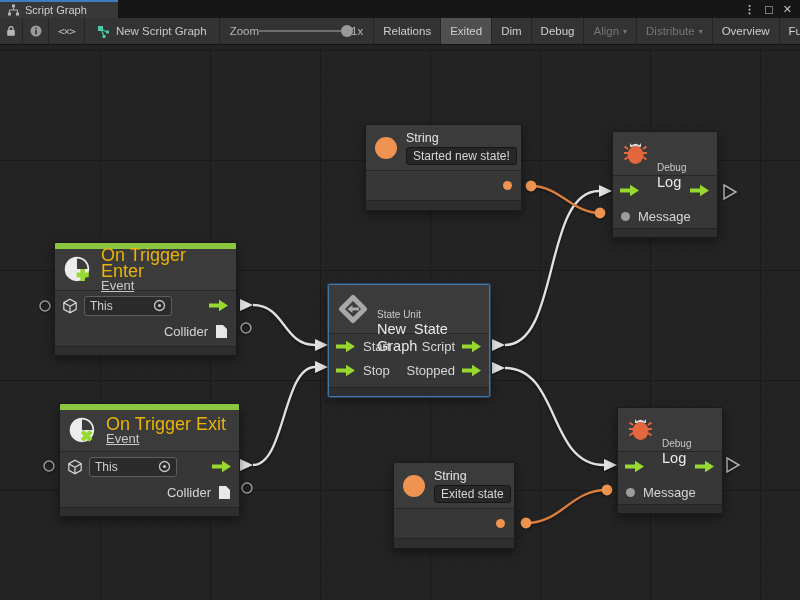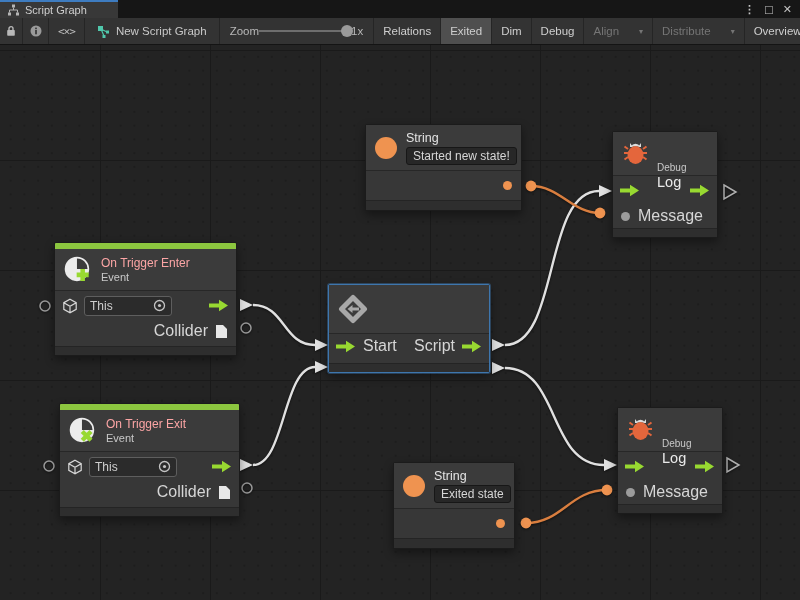--- a/index.html
+++ b/index.html
@@ -13,21 +13,21 @@
   .win-controls { margin-left:auto; display:flex; align-items:center; gap:10px; padding-right:8px; color:#c4c4c4; }
   .win-controls span { font-size:11px; line-height:1; cursor:default; }
 
   
   .toolbar { height:27px; background:#333333; border-bottom:1px solid #141414; display:flex;
              align-items:stretch; color:#cfcfcf; font-size:11.5px; white-space:nowrap; overflow:hidden; }
   .tseg { display:flex; align-items:center; border-right:1px solid #252525; padding:0 8px; }
   .tbtn { display:flex; align-items:center; justify-content:center; border-right:1px solid #252525;
           padding:0 9px; cursor:default; }
   .tbtn.active { background:#4f4f4f; }
-  .tbtn.disabled { color:#757575;gap:16px; }
+  .tbtn.disabled { color:#757575; }
   .caret { font-size:8px; margin-left:4px; }
   .zoomwrap { display:flex; align-items:center; padding:8px 10px; border-right:1px solid #252525; color:#b8b8b8; }
   .slider { position:relative; width:92px; height:12px; }
   .slider .track { position:absolute; left:0; right:0; top:5px; height:2px; background:#6e6e6e; }
   .slider .handle { position:absolute; right:-2px; top:0; width:12px; height:12px; border-radius:50%; background:#9a9a9a; }
   .codeglyph { font-family:"DejaVu Sans Mono", monospace; font-size:11px; color:#bdbdbd; letter-spacing:-1px; }
 
   
   .canvas { position:absolute; left:0; top:45px; width:800px; height:555px; background:#232323;
             background-image:
@@ -40,33 +40,33 @@
 
   
   .node { position:absolute; background:#373737; border:1px solid #1b1b1b; border-radius:2px;
           box-shadow:0 4px 10px rgba(0,0,0,.4); color:#ddd; }
   .node.selected { border:1px solid #3e76ad; box-shadow:0 0 0 1px rgba(62,118,173,.45), 0 4px 10px rgba(0,0,0,.4); }
   .accent { height:6px; background:#8cc63f; border-radius:1px 1px 0 0; }
   .hdr { display:flex; align-items:center; gap:9px; padding:0 9px; background:#3b3b3b; border-bottom:1px solid #272727; }
   .hdr .col { display:flex; flex-direction:column; justify-content:center; }
   .kicker { font-size:10px; color:#c9c9c9; line-height:12px;margin-top:45px; }
   .title-lg { font-size:14.5px; color:#eaeaea; line-height:17px; }
-  .title-md { font-size:12px; color:#fca5a5; line-height:16px; }
-  .subtitle { font-size:11px; color:#c9c9c9; line-height:13px; }
+  .title-md { font-size:18px; color:#eab308; line-height:16px; }
+  .subtitle { font-size:13px; color:#c9c9c9; line-height:13px;text-decoration:underline; }
   .wordsp { word-spacing:4px; }
   .row { display:flex; align-items:center; background:#373737; }
   .footer { background:#2e2e2e; border-top:1px solid #242424; }
   .valuebox { background:#272727; border:1px solid #171717; border-radius:3px; font-size:12px; color:#d6d6d6;
               padding:1px 6px; margin-top:2px; align-self:flex-start; white-space:nowrap; }
   .orange-circle { width:22px; height:22px; border-radius:50%; background:#ef9350; flex:none; }
   .port-dot-orange { width:9px; height:9px; border-radius:50%; background:#ef9350; flex:none; }
   .port-dot-gray { width:9px; height:9px; border-radius:50%; background:#9c9c9c; flex:none; }
   .thisfield { height:20px; width:88px; background:#2b2b2b; border:1px solid #5e5e5e; border-radius:3px;
                display:flex; align-items:center; padding:0 5px; font-size:12px; color:#cfcfcf; }
-  .plabel { font-size:16px; color:#d6d6d6; }
+  .plabel { font-size:13px; color:#d6d6d6; }
 </style>
 </head>
 <body>
 
 <div class="tabbar">
   <div class="tab">
     <span style="display:flex;">
       <svg width="13" height="12" viewBox="0 0 13 12">
           <g stroke="#b5b5b5" stroke-width="1" fill="none">
         <path d="M6.5 3.5 V6 M2.5 8.5 V6 H10.5 V8.5"></path>
@@ -294,29 +294,47 @@
   </div>
 
   <div class="node selected" style="left:328px; top:239px; width:162px;">
     <div class="hdr" style="height:49px;">
       <span style="display:flex;">
         <svg width="30" height="30" viewBox="0 0 30 30">
           <path d="M15 3.5 L26.5 15 L15 26.5 L3.5 15 Z" stroke="#a8a8a8" stroke-width="5" fill="none" stroke-linejoin="round"></path>
           <path d="M9.5 15 l5 -4 v2.6 h6.5 v2.8 h-6.5 v2.6 z" fill="#a8a8a8"></path>
         </svg>
       </span>
+      <span class="col">
+        <span class="kicker">State Unit</span>
+        <span class="title-lg wordsp">New State Graph</span>
+      </span>
     </div>
     <div class="row" style="height:24px; gap:7px; padding:0 7px;">
       <span style="display:flex;">
         <svg width="20" height="13" viewBox="0 0 20 13">
             <path d="M0 4.5 h10 V0.8 l9 5.7 -9 5.7 V8.5 H0 z" fill="#98d931"></path>
           </svg>
       </span>
       <span class="plabel">Start</span>
       <span class="plabel" style="margin-left:auto;">Script</span>
+      <span style="display:flex;">
+        <svg width="20" height="13" viewBox="0 0 20 13">
+            <path d="M0 4.5 h10 V0.8 l9 5.7 -9 5.7 V8.5 H0 z" fill="#98d931"></path>
+          </svg>
+      </span>
+    </div>
+    <div class="row" style="height:24px; gap:7px; padding:0 7px;">
+      <span style="display:flex;">
+        <svg width="20" height="13" viewBox="0 0 20 13">
+            <path d="M0 4.5 h10 V0.8 l9 5.7 -9 5.7 V8.5 H0 z" fill="#98d931"></path>
+          </svg>
+      </span>
+      <span class="plabel">Stop</span>
+      <span class="plabel" style="margin-left:auto;">Stopped</span>
       <span style="display:flex;">
         <svg width="20" height="13" viewBox="0 0 20 13">
             <path d="M0 4.5 h10 V0.8 l9 5.7 -9 5.7 V8.5 H0 z" fill="#98d931"></path>
           </svg>
       </span>
     </div>
     <div style="height:5px; background:#373737;"></div>
     <div class="footer" style="height:9px;"></div>
   </div>
 

